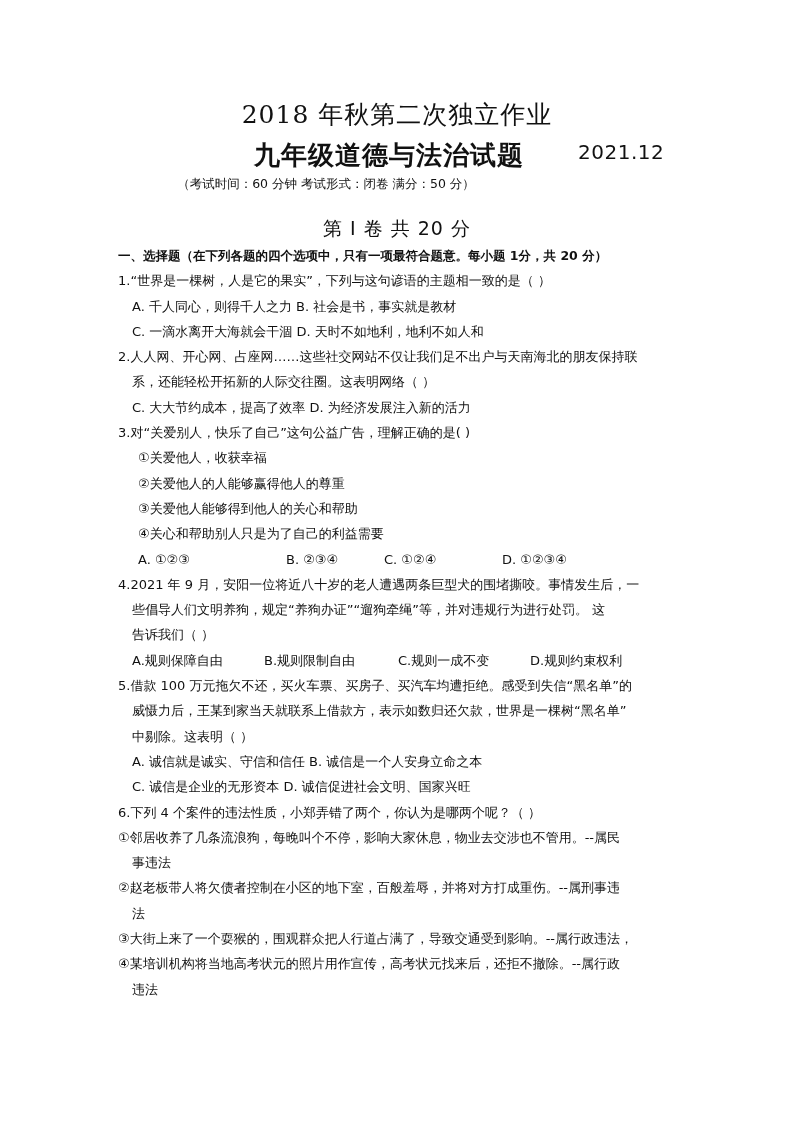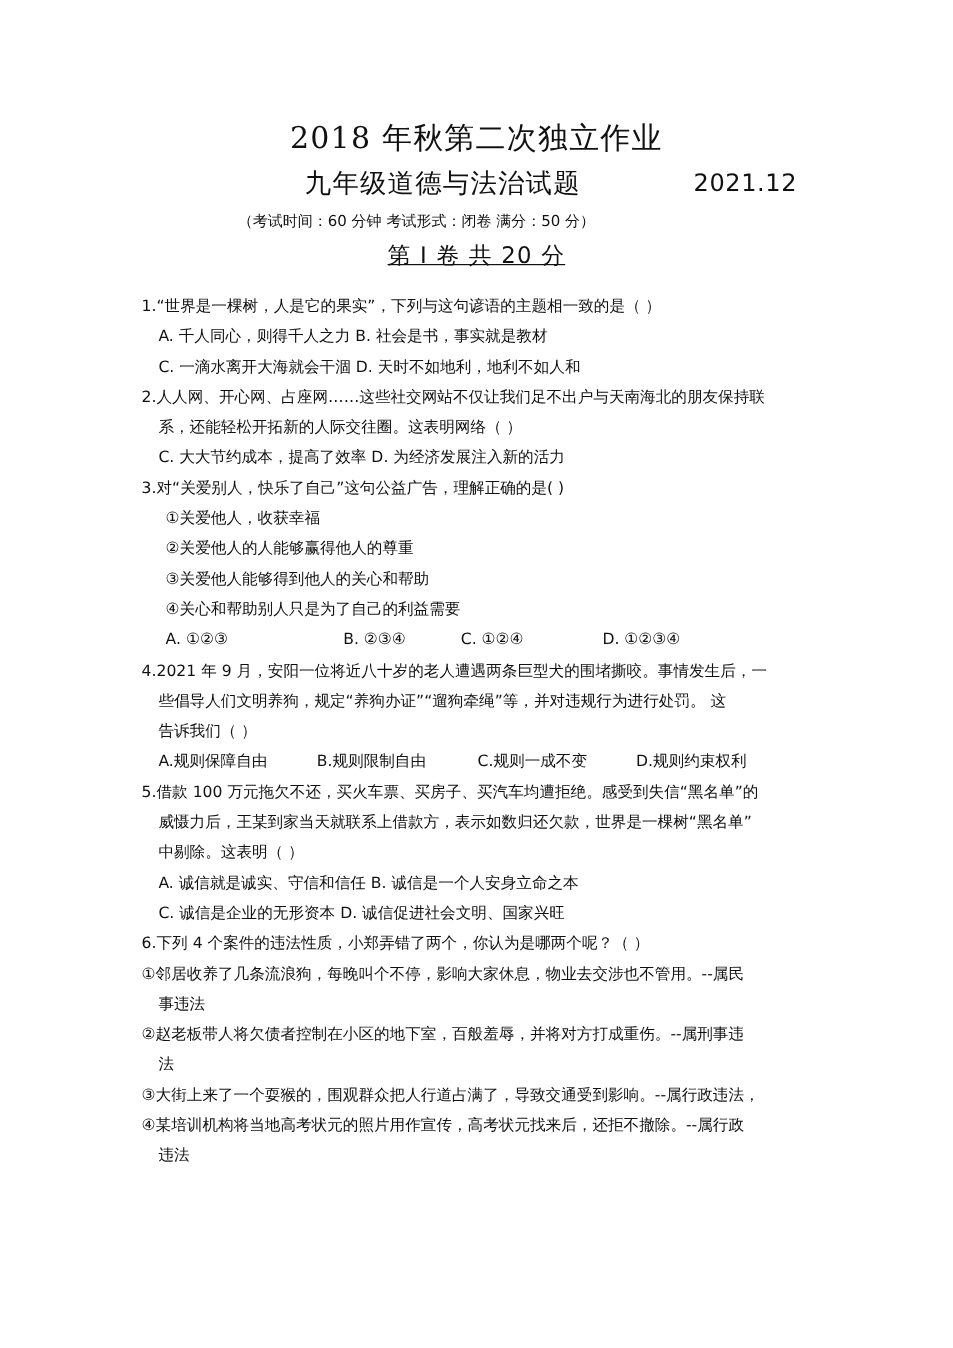--- a/index.html
+++ b/index.html
@@ -9,34 +9,33 @@
       color: #111;
     }
     .page { position: absolute; left: 0; top: 0; width: 794px; height: 1123px; }
     .title1 {
       position: absolute; top: 98px; left: 0; width: 794px; text-align: center;
       font-family: "DejaVu Serif", "Liberation Serif", serif;
       font-size: 25px; letter-spacing: 1px;
     }
     .title2 {
       position: absolute; top: 138px; left: 254px;
-      font-size: 22px; font-weight: normal; letter-spacing: 1px;
+      font-size: 26px; font-weight: bold; letter-spacing: 1px;
     }
     .date {
       position: absolute; top: 140px; left: 578px;
       font-size: 20px; letter-spacing: 0.5px;
     }
     .meta {
       position: absolute; top: 176px; left: 0; width: 652px; text-align: center;
       font-size: 12.5px;
-      padding-left: 21px;
     }
     .section-heading {
-      position: absolute; top: 200px; left: 0; width: 794px; text-align: center;
-      font-size: 19px; letter-spacing: 1px; text-decoration: underline;
+      position: absolute; top: 216px; left: 0; width: 794px; text-align: center;
+      font-size: 19px; letter-spacing: 1px;
     }
     .content {
       position: absolute; left: 118px; top: 243px; width: 560px;
       font-size: 13px; line-height: 25.3px;
     }
     .line { white-space: nowrap; height: 25.3px; }
     .bold { font-weight: bold; }
     .ind1 { padding-left: 14px; }
     .ind2 { padding-left: 20px; }
     .opt-row { display: flex; white-space: nowrap; height: 25.3px; }
@@ -46,20 +45,21 @@
 <body>
 
 <div class="page">
   <div class="title1">2018 年秋第二次独立作业</div>
   <div class="title2">九年级道德与法治试题</div>
   <div class="date">2021.12</div>
   <div class="meta">（考试时间：60 分钟   考试形式：闭卷   满分：50 分）</div>
   <div class="section-heading">第 I 卷    共 20 分</div>
 
   <div class="content">
+    <div class="line bold" style="font-size:12.5px;">一、选择题（在下列各题的四个选项中，只有一项最符合题意。每小题 1分，共 20 分）</div>
 
     <div>
       <div class="line">1.“世界是一棵树，人是它的果实”，下列与这句谚语的主题相一致的是（    ）</div>
       <div class="line ind1">A. 千人同心，则得千人之力 B. 社会是书，事实就是教材</div>
       <div class="line ind1">C. 一滴水离开大海就会干涸 D. 天时不如地利，地利不如人和</div>
     </div>
 
     <div>
       <div class="line">2.人人网、开心网、占座网……这些社交网站不仅让我们足不出户与天南海北的朋友保持联</div>
       <div class="line ind1">系，还能轻松开拓新的人际交往圈。这表明网络（      ）</div>

